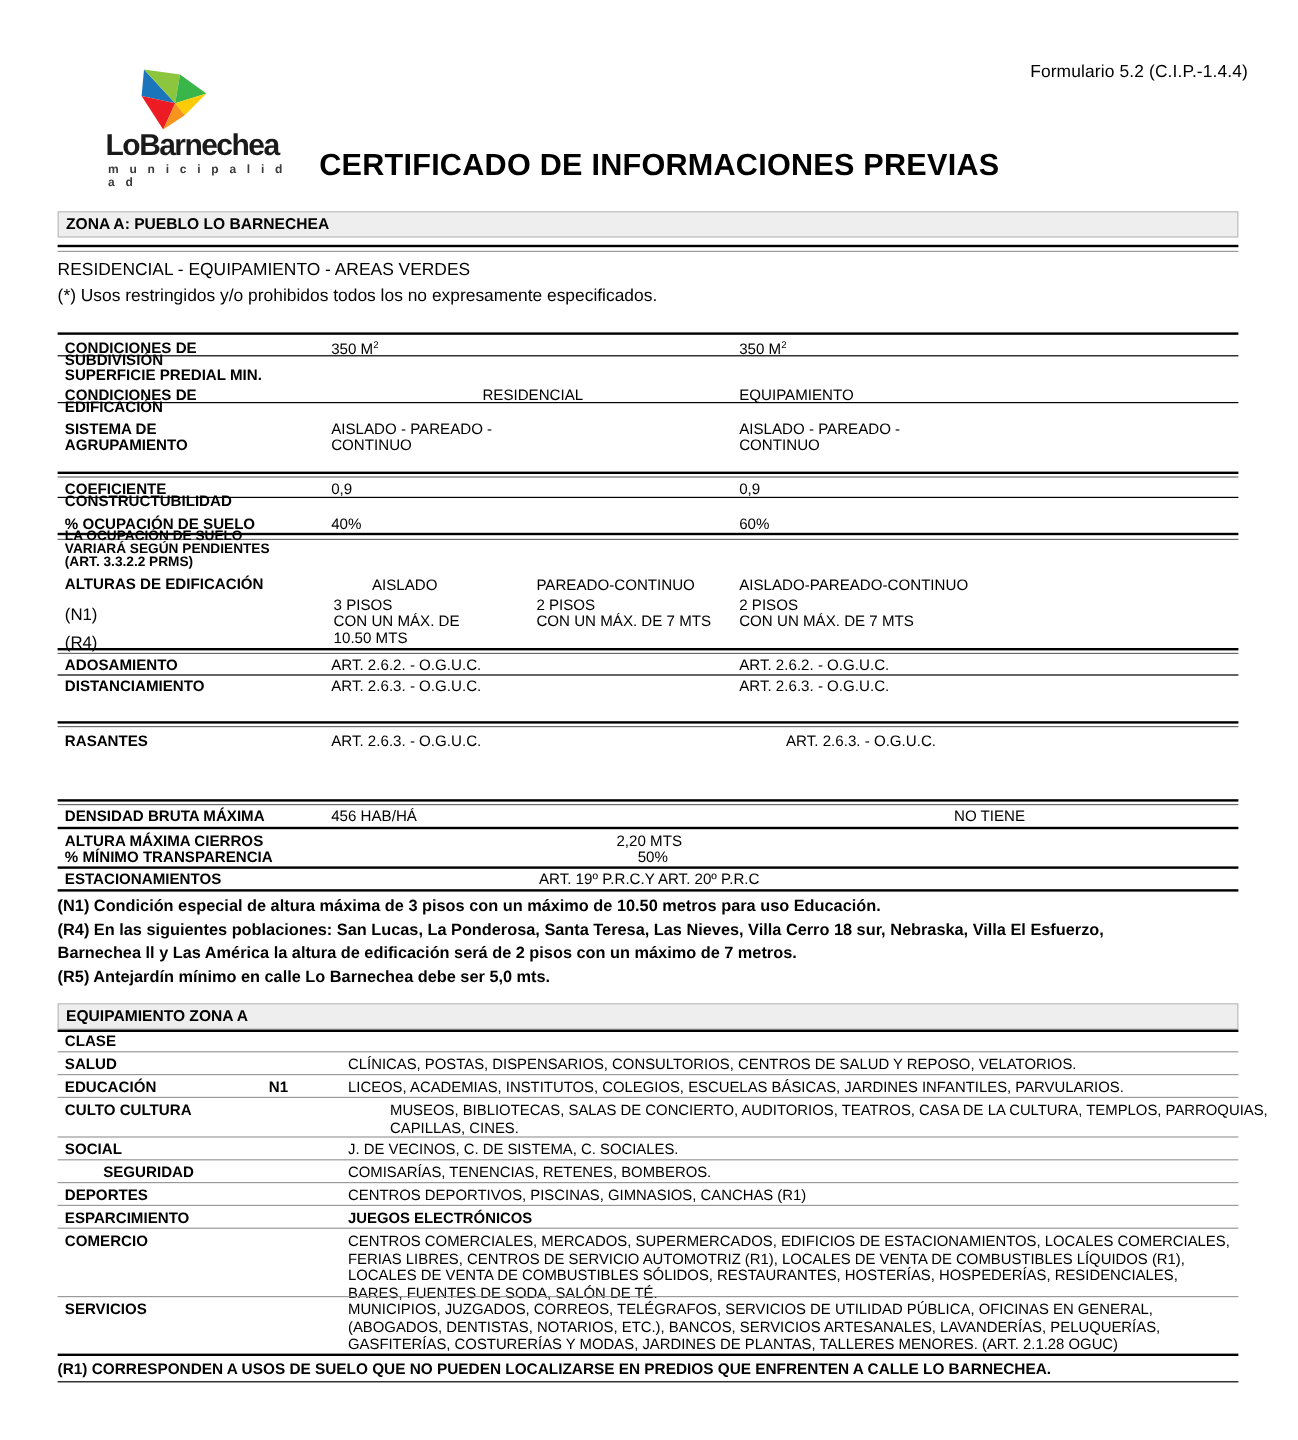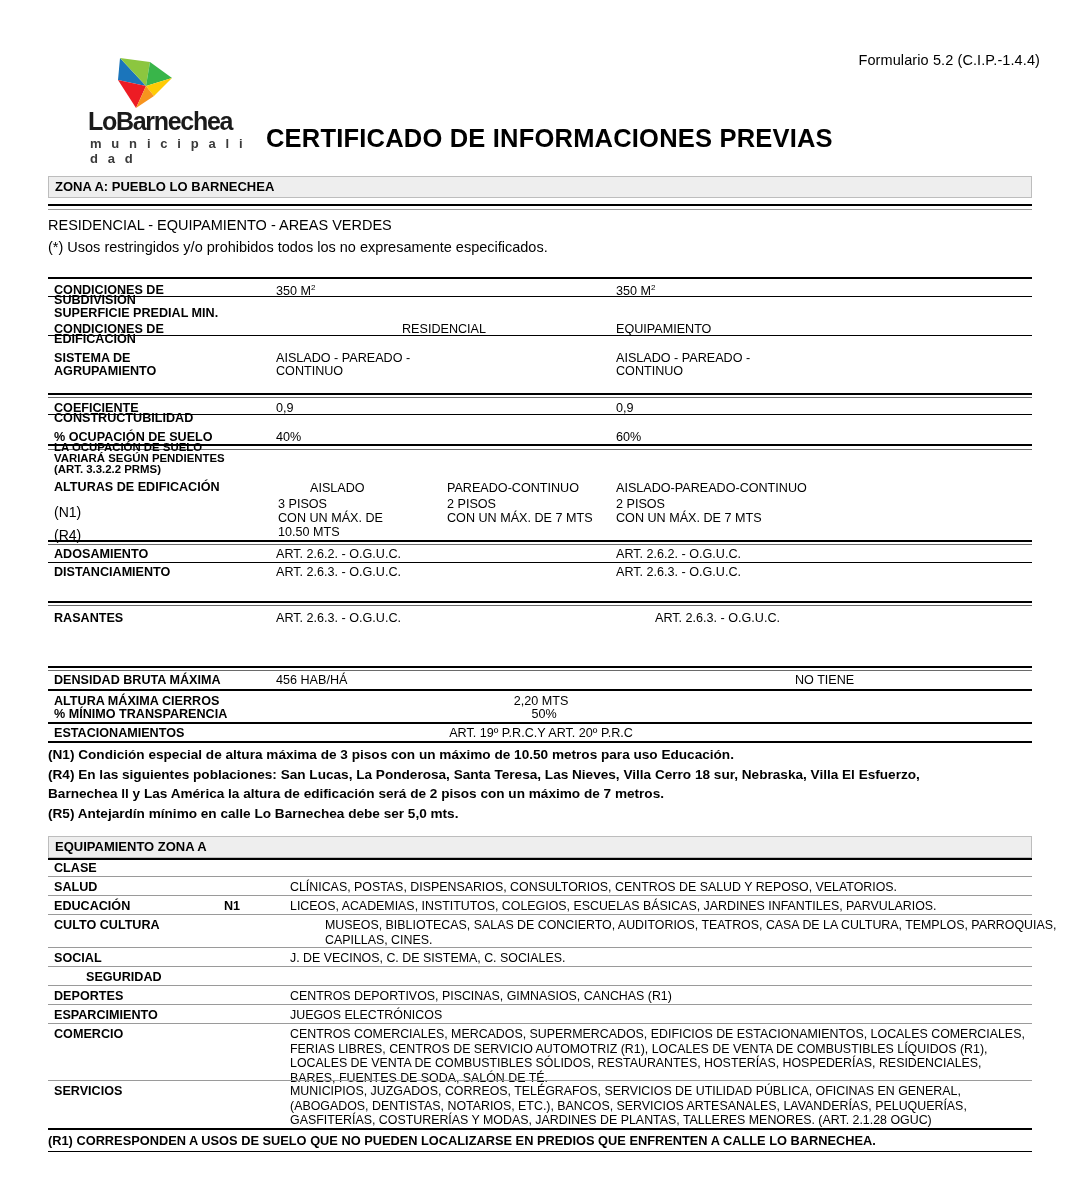--- a/index.html
+++ b/index.html
@@ -19,21 +19,21 @@
   .logo{position:absolute;left:88px;top:56px;width:160px;height:100px;}
   .logo svg{display:block;}
   .logo-word{
     position:absolute;left:0;top:53px;width:160px;
     font-family:"Liberation Sans","DejaVu Sans",sans-serif;
     font-size:25px;font-weight:700;letter-spacing:-1.3px;line-height:1;
     color:#1a1a1a;
   }
   .logo-sub{
     position:absolute;left:2px;top:80px;width:160px;
-    font-size:13px;font-weight:700;letter-spacing:3.1px;color:#3a3a3a;
+    font-size:10px;font-weight:700;letter-spacing:3.1px;color:#3a3a3a;
   }
   .doc-title{
     position:absolute;left:266px;top:124px;
     font-size:25.5px;font-weight:700;letter-spacing:.2px;
   }
 
   
   .sect-head{
     position:absolute;left:48px;width:984px;height:22px;
     background:#eeeeee;border:1px solid #bdbdbd;
@@ -204,28 +204,29 @@
 
   <div class="eq-lbl" style="top:918px;">CULTO CULTURA</div>
   <div class="eq-val" style="top:918px;margin-left:35px;">MUSEOS, BIBLIOTECAS, SALAS DE CONCIERTO, AUDITORIOS, TEATROS, CASA DE LA CULTURA, TEMPLOS, PARROQUIAS, CAPILLAS, CINES.</div>
   <div class="rule grey" style="top:947px;"></div>
 
   <div class="eq-lbl" style="top:951px;">SOCIAL</div>
   <div class="eq-val" style="top:951px;">J. DE VECINOS, C. DE SISTEMA, C. SOCIALES.</div>
   <div class="rule grey" style="top:966px;"></div>
 
   <div class="eq-lbl" style="top:970px;margin-left:32px;">SEGURIDAD</div>
+  <div class="eq-val" style="top:970px;">COMISARÍAS, TENENCIAS, RETENES, BOMBEROS.</div>
   <div class="rule grey" style="top:985px;"></div>
 
   <div class="eq-lbl" style="top:989px;">DEPORTES</div>
   <div class="eq-val" style="top:989px;">CENTROS DEPORTIVOS, PISCINAS, GIMNASIOS, CANCHAS (R1)</div>
   <div class="rule grey" style="top:1004px;"></div>
 
   <div class="eq-lbl" style="top:1008px;">ESPARCIMIENTO</div>
-  <div class="eq-val" style="top:1008px;">JUEGOS ELECTRÓNICOS</div>
+  <div class="eq-val" style="top:1008px;font-weight:bold;">JUEGOS ELECTRÓNICOS</div>
   <div class="rule grey" style="top:1023px;"></div>
 
   <div class="eq-lbl" style="top:1027px;">COMERCIO</div>
   <div class="eq-val" style="top:1027px;">CENTROS COMERCIALES, MERCADOS, SUPERMERCADOS, EDIFICIOS DE ESTACIONAMIENTOS, LOCALES COMERCIALES, FERIAS LIBRES, CENTROS DE SERVICIO AUTOMOTRIZ (R1), LOCALES DE VENTA DE COMBUSTIBLES LÍQUIDOS (R1), LOCALES DE VENTA DE COMBUSTIBLES SÓLIDOS, RESTAURANTES, HOSTERÍAS, HOSPEDERÍAS, RESIDENCIALES, BARES, FUENTES DE SODA, SALÓN DE TÉ.</div>
   <div class="rule grey" style="top:1080px;"></div>
 
   <div class="eq-lbl" style="top:1084px;">SERVICIOS</div>
   <div class="eq-val" style="top:1084px;">MUNICIPIOS, JUZGADOS, CORREOS, TELÉGRAFOS, SERVICIOS DE UTILIDAD PÚBLICA, OFICINAS EN GENERAL, (ABOGADOS, DENTISTAS, NOTARIOS, ETC.), BANCOS, SERVICIOS ARTESANALES, LAVANDERÍAS, PELUQUERÍAS, GASFITERÍAS, COSTURERÍAS Y MODAS, JARDINES DE PLANTAS, TALLERES MENORES. (ART. 2.1.28 OGUC)</div>
   <div class="rule med" style="top:1128px;"></div>
 

